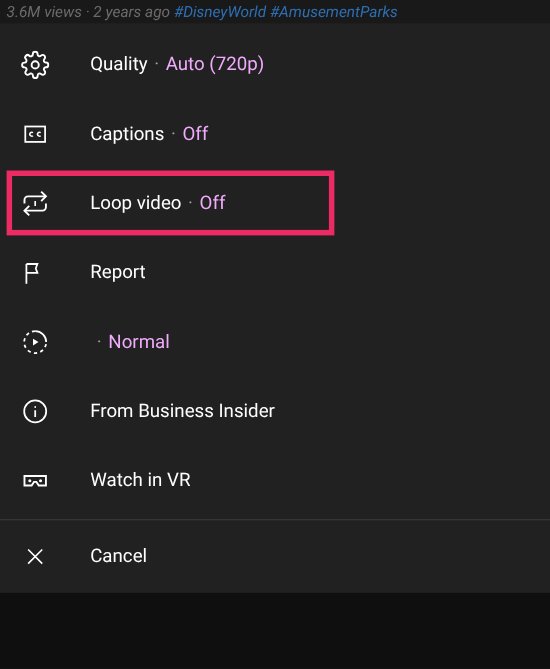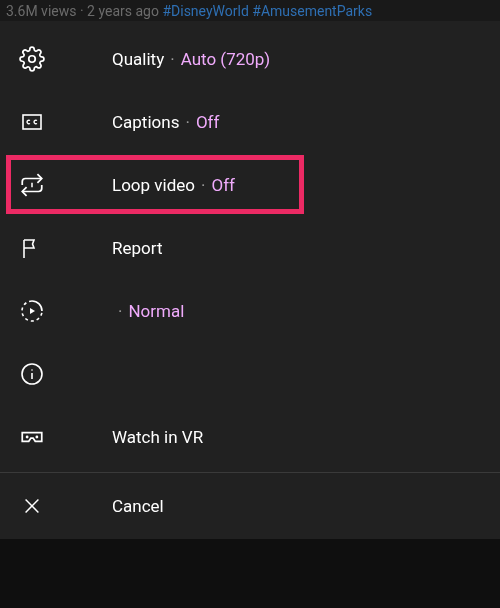--- a/index.html
+++ b/index.html
@@ -9,33 +9,33 @@
       background: #0f0f0f;
       font-family: Roboto, Arial, sans-serif;
       color: #fff;
       overflow: hidden;
     }
     .meta-bar {
       padding: 3px 6px 2px 6px;
       font-size: 14px;
       color: #6b6b6b;
       background: rgba(40,40,40,0.4);
+      font-style: italic;
     }
     .meta-bar .hashtag { color: #2e6fb3; }
     .sheet {
       background: #212121;
       padding-top: 6px;
     }
     .menu-item {
       display: flex;
       align-items: center;
       height: 63px;
       padding: 0 18px;
       cursor: pointer;
-      gap: 30px;
     }
     .menu-item .icon-wrap {
       width: 28px;
       height: 28px;
       display: flex;
       align-items: center;
       justify-content: center;
       flex-shrink: 0;
     }
     .menu-item .label-wrap {
@@ -165,20 +165,23 @@
   </div>
 
   <div class="menu-item">
     <span class="icon-wrap">
       <svg width="24" height="24" viewBox="0 0 24 24" fill="none" stroke="#fff" stroke-width="1.6">
         <circle cx="12" cy="12" r="10"></circle>
         <circle cx="12" cy="8" r="0.8" fill="#fff" stroke="none"></circle>
         <path d="M12 11v6"></path>
       </svg>
     </span>
+    <span class="label-wrap">
+      <span>From Business Insider</span>
+    </span>
   </div>
 
   <div class="menu-item">
     <span class="icon-wrap">
       <svg width="26" height="26" viewBox="0 0 24 24" fill="none" stroke="#fff" stroke-width="1.6">
         <path d="M3 8h18v8h-6l-2-3h-2l-2 3H3z"></path>
         <circle cx="7.5" cy="12" r="1.3" fill="#fff" stroke="none"></circle>
         <circle cx="16.5" cy="12" r="1.3" fill="#fff" stroke="none"></circle>
       </svg>
     </span>

